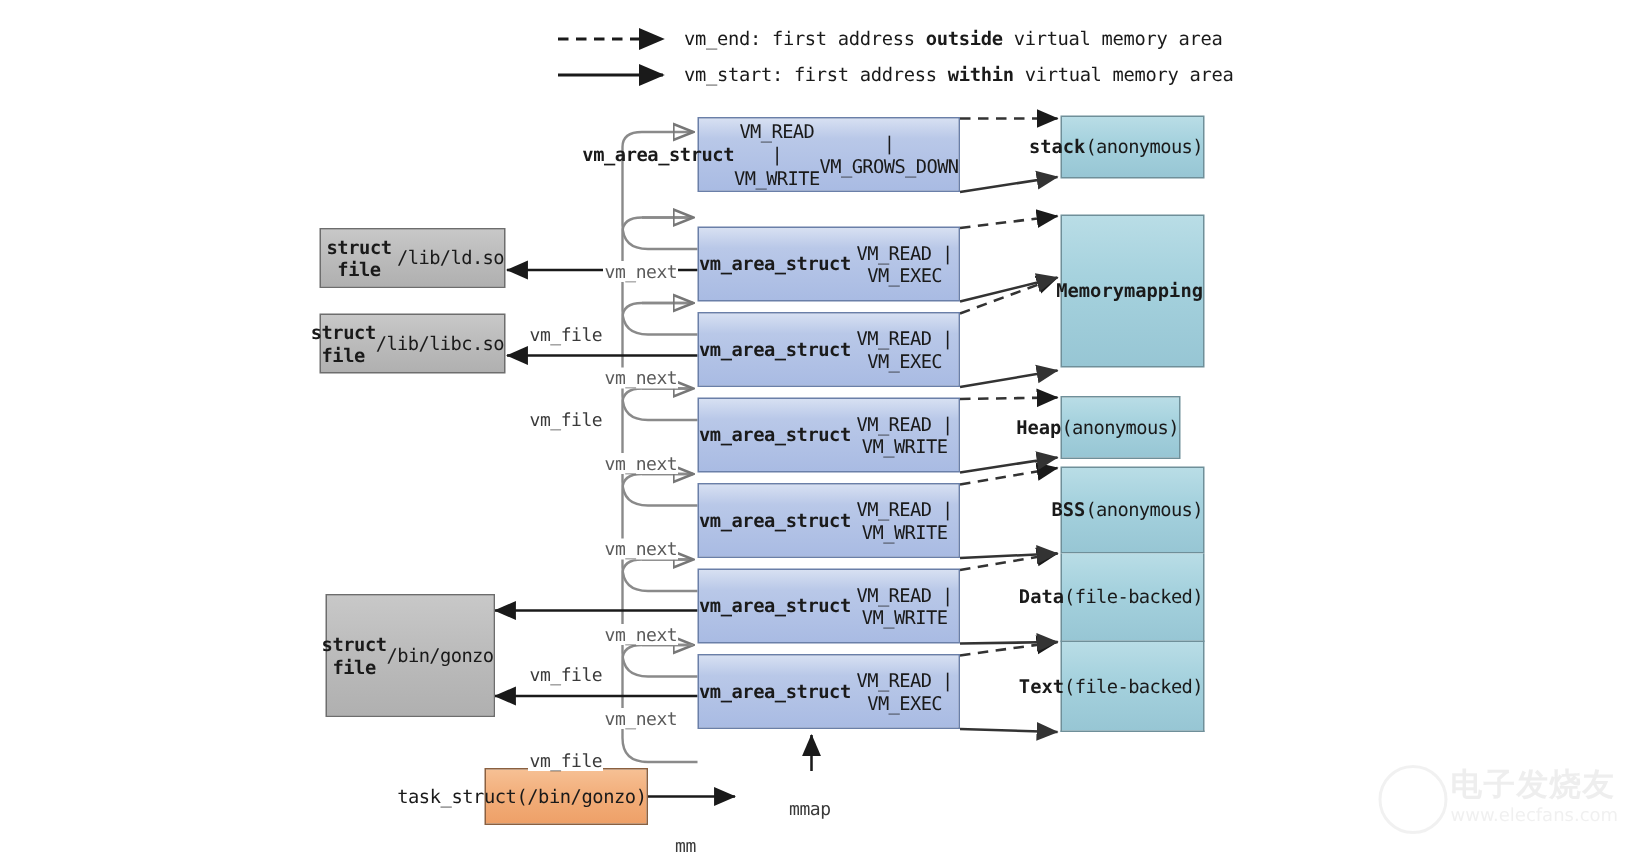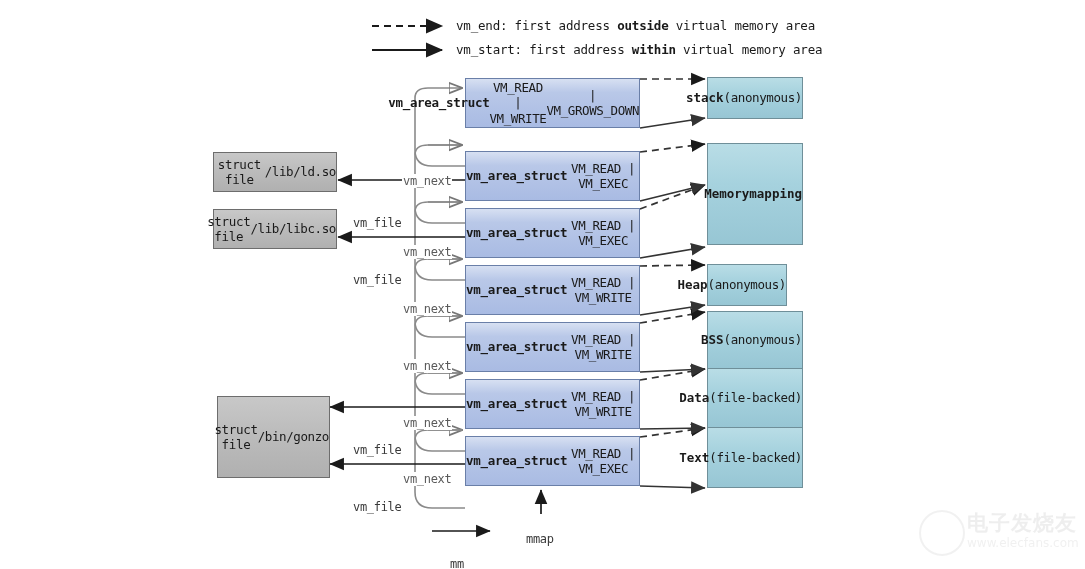--- a/index.html
+++ b/index.html
@@ -36,21 +36,21 @@
   }
   .region .t1{font-weight:bold;}
   .region .t2{letter-spacing:-0.4px;}
   .region.stacked{border-top:none;}
 
   .file{
     background:linear-gradient(180deg,#c8c8c8 0%,#bcbcbc 45%,#b0b0b0 100%);
     border:1px solid #6d6d6d;
     font-size:12.5px;
   }
-  .file .t1{font-weight:normal;letter-spacing:-0.3px;}
+  .file .t1{font-weight:bold;letter-spacing:-0.3px;}
   .file .t2{letter-spacing:-0.4px;}
 
   .task{
     background:linear-gradient(180deg,#f6c094 0%,#f2ad79 50%,#eea068 100%);
     border:1px solid #8a6040;font-size:12.5px;
   }
   .task .t1,.task .t2{letter-spacing:-0.3px;}
 
   .mm{
     background:linear-gradient(180deg,#f3b0a6 0%,#ee958a 50%,#ea8d80 100%);
@@ -258,20 +258,24 @@
   <div class="box file" style="left:213px;top:209px;width:124px;height:40px;">
     <div class="t1">struct file</div>
     <div class="t2">/lib/libc.so</div>
   </div>
 
   <div class="box file" style="left:217px;top:396px;width:113px;height:82px;">
     <div class="t1">struct file</div>
     <div class="t2">/bin/gonzo</div>
   </div>
 
+  <div class="box task" style="left:323px;top:512px;width:109px;height:38px;">
+    <div class="t1">task_struct</div>
+    <div class="t2">(/bin/gonzo)</div>
+  </div>
 
 
   <div class="elabel grey" style="left:402px;top:131px;">vm_next</div>
   <div class="elabel grey" style="left:402px;top:202px;">vm_next</div>
   <div class="elabel grey" style="left:402px;top:259px;">vm_next</div>
   <div class="elabel grey" style="left:402px;top:316px;">vm_next</div>
   <div class="elabel grey" style="left:402px;top:373px;">vm_next</div>
   <div class="elabel grey" style="left:402px;top:429px;">vm_next</div>
 
   <div class="elabel" style="left:352px;top:173px;">vm_file</div>

